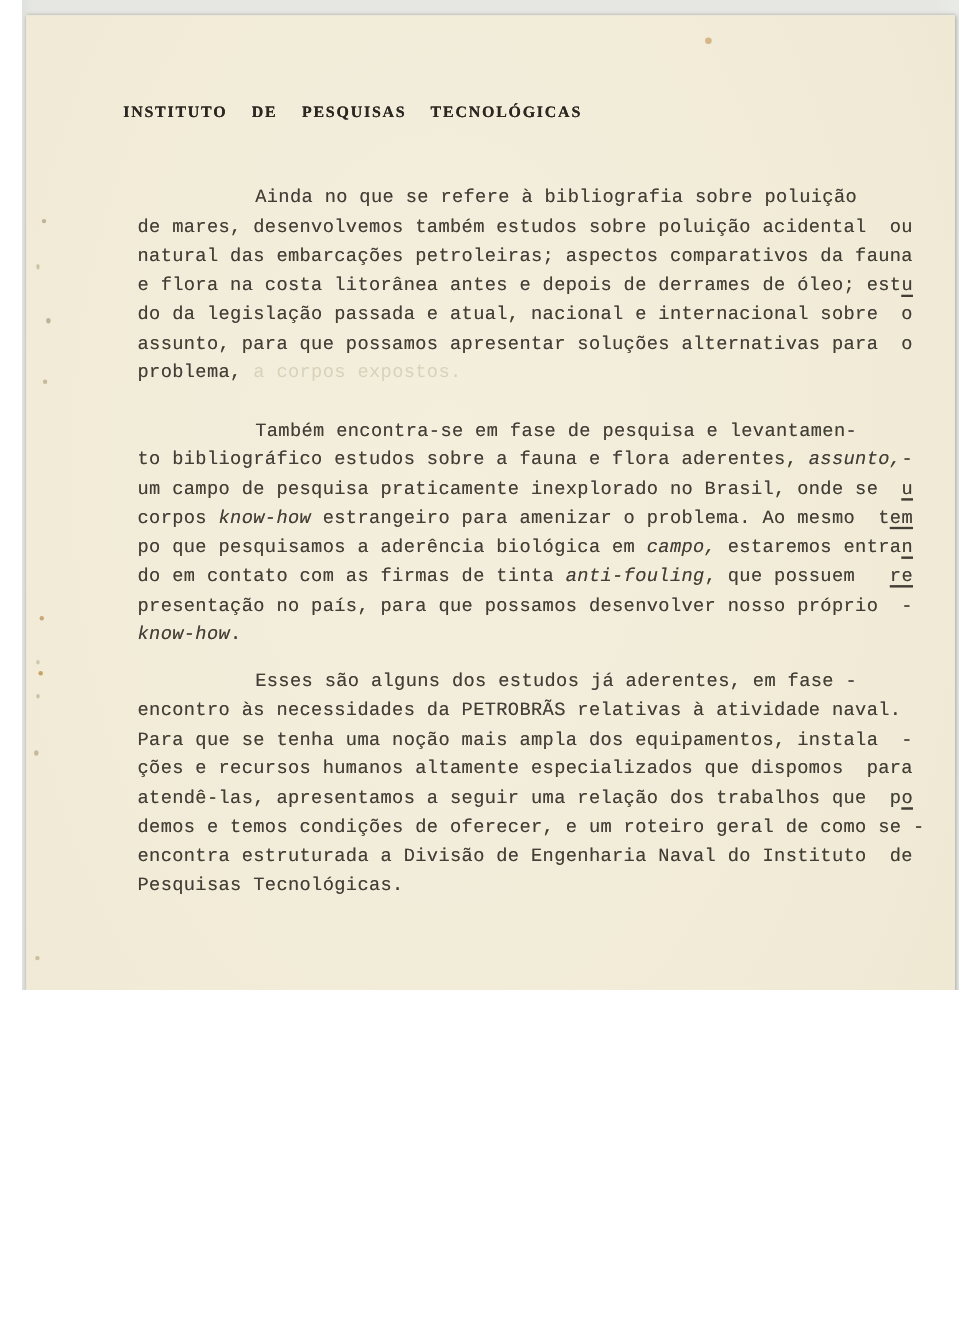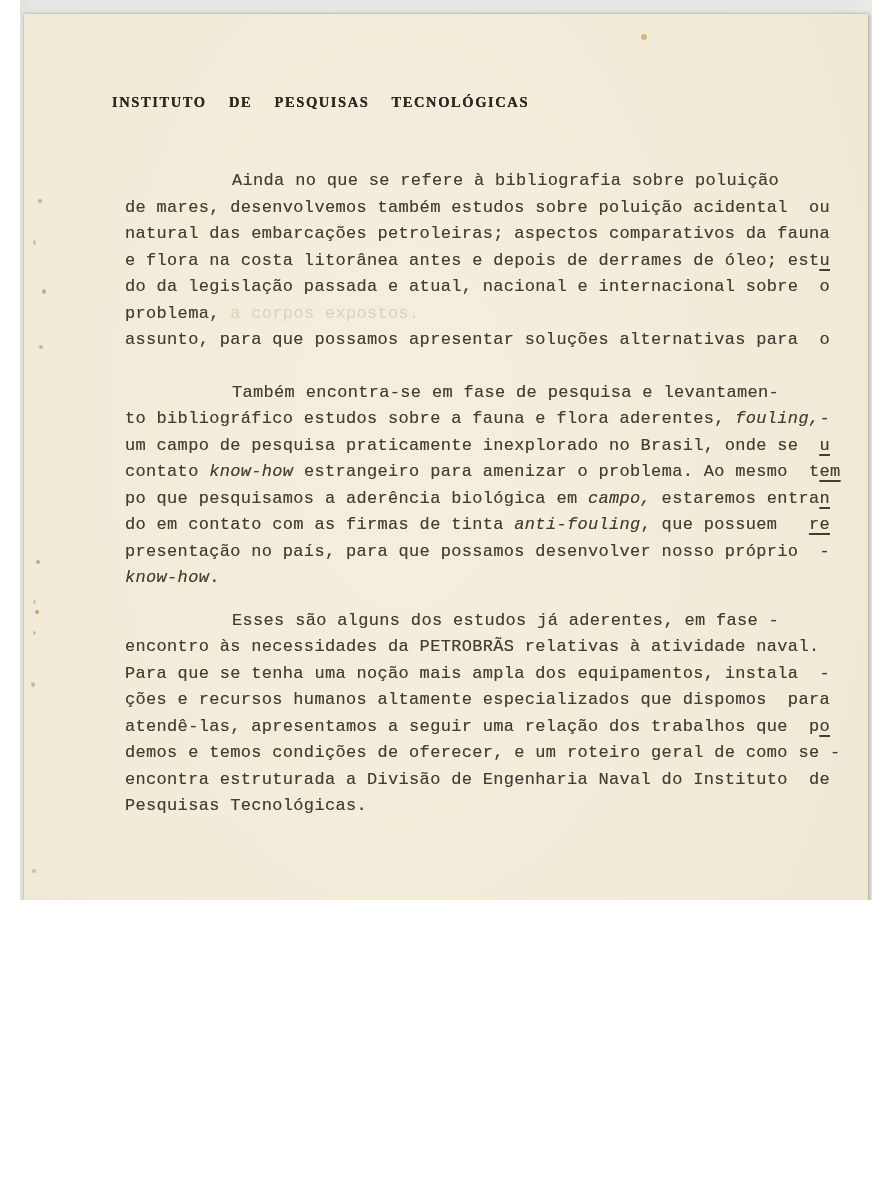--- a/index.html
+++ b/index.html
@@ -52,28 +52,28 @@
 
   <div class="doc-header">INSTITUTO DE PESQUISAS TECNOLÓGICAS</div>
 
   <div class="doc-body">
       <div class="para">
         <div class="line" style="padding-left: 107px;"><span>Ainda no que se refere à bibliografia sobre poluição</span></div>
         <div class="line"><span>de mares, desenvolvemos também estudos sobre poluição acidental  ou</span></div>
         <div class="line"><span>natural das embarcações petroleiras; aspectos comparativos da fauna</span></div>
         <div class="line"><span>e flora na costa litorânea antes e depois de derrames de óleo; est</span><span class="seg-u">u</span></div>
         <div class="line"><span>do da legislação passada e atual, nacional e internacional sobre  o</span></div>
+        <div class="line"><span>assunto, para que possamos apresentar soluções alternativas para  o</span></div>
         <div class="line"><span>problema,</span><span class="seg-g"> a corpos expostos.</span></div>
-        <div class="line"><span>assunto, para que possamos apresentar soluções alternativas para  o</span></div>
       </div>
       <div class="para" style="margin-top: 26px;">
         <div class="line" style="padding-left: 107px;"><span>Também encontra-se em fase de pesquisa e levantamen-</span></div>
-        <div class="line"><span>to bibliográfico estudos sobre a fauna e flora aderentes, </span><span class="seg-i">fouling,</span><span>-</span></div>
+        <div class="line"><span>to bibliográfico estudos sobre a fauna e flora aderentes, </span><span class="seg-i">assunto,</span><span>-</span></div>
         <div class="line"><span>um campo de pesquisa praticamente inexplorado no Brasil, onde se  </span><span class="seg-u">u</span></div>
-        <div class="line"><span>contato </span><span class="seg-i">know-how</span><span> estrangeiro para amenizar o problema. Ao mesmo  t</span><span class="seg-u">em</span></div>
+        <div class="line"><span>corpos </span><span class="seg-i">know-how</span><span> estrangeiro para amenizar o problema. Ao mesmo  t</span><span class="seg-u">em</span></div>
         <div class="line"><span>po que pesquisamos a aderência biológica em </span><span class="seg-i">campo,</span><span> estaremos entra</span><span class="seg-u">n</span></div>
         <div class="line"><span>do em contato com as firmas de tinta </span><span class="seg-i">anti-fouling</span><span>, que possuem   </span><span class="seg-u">re</span></div>
         <div class="line"><span>presentação no país, para que possamos desenvolver nosso próprio  -</span></div>
         <div class="line"><span class="seg-i">know-how</span><span>.</span></div>
       </div>
       <div class="para" style="margin-top: 16px;">
         <div class="line" style="padding-left: 107px;"><span>Esses são alguns dos estudos já aderentes, em fase -</span></div>
         <div class="line"><span>encontro às necessidades da PETROBRÃS relativas à atividade naval.</span></div>
         <div class="line"><span>Para que se tenha uma noção mais ampla dos equipamentos, instala  -</span></div>
         <div class="line"><span>ções e recursos humanos altamente especializados que dispomos  para</span></div>

